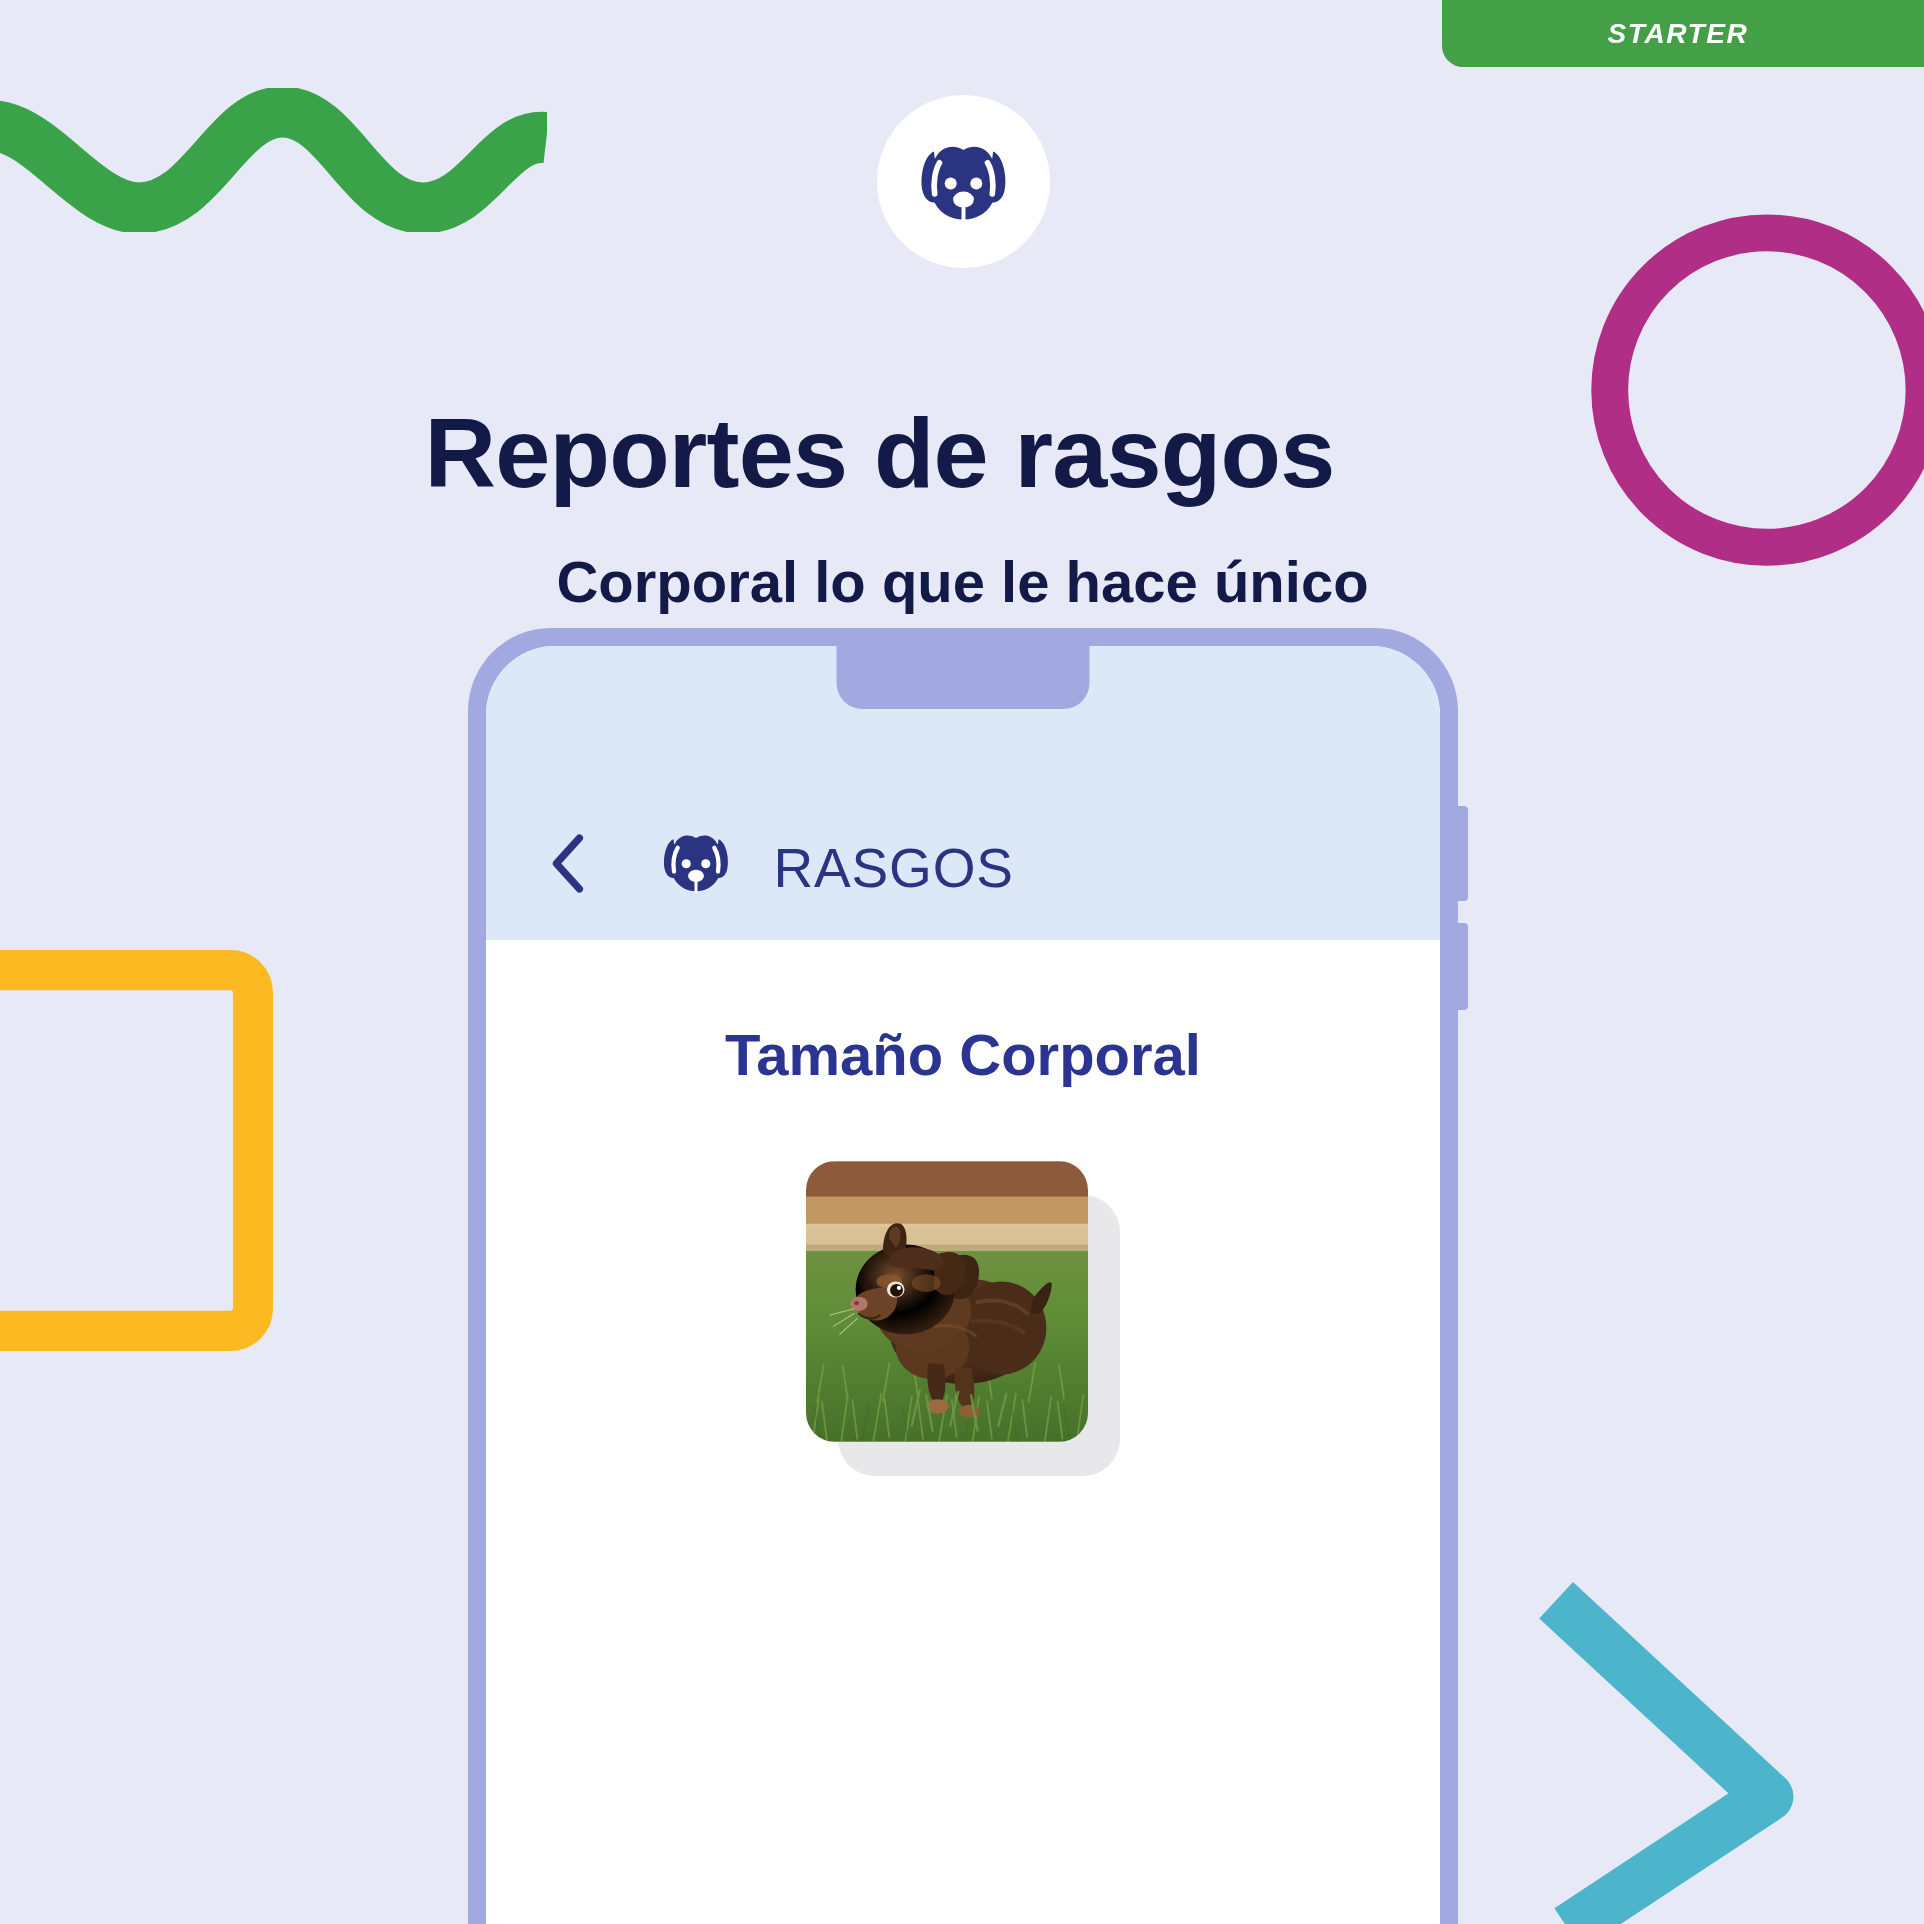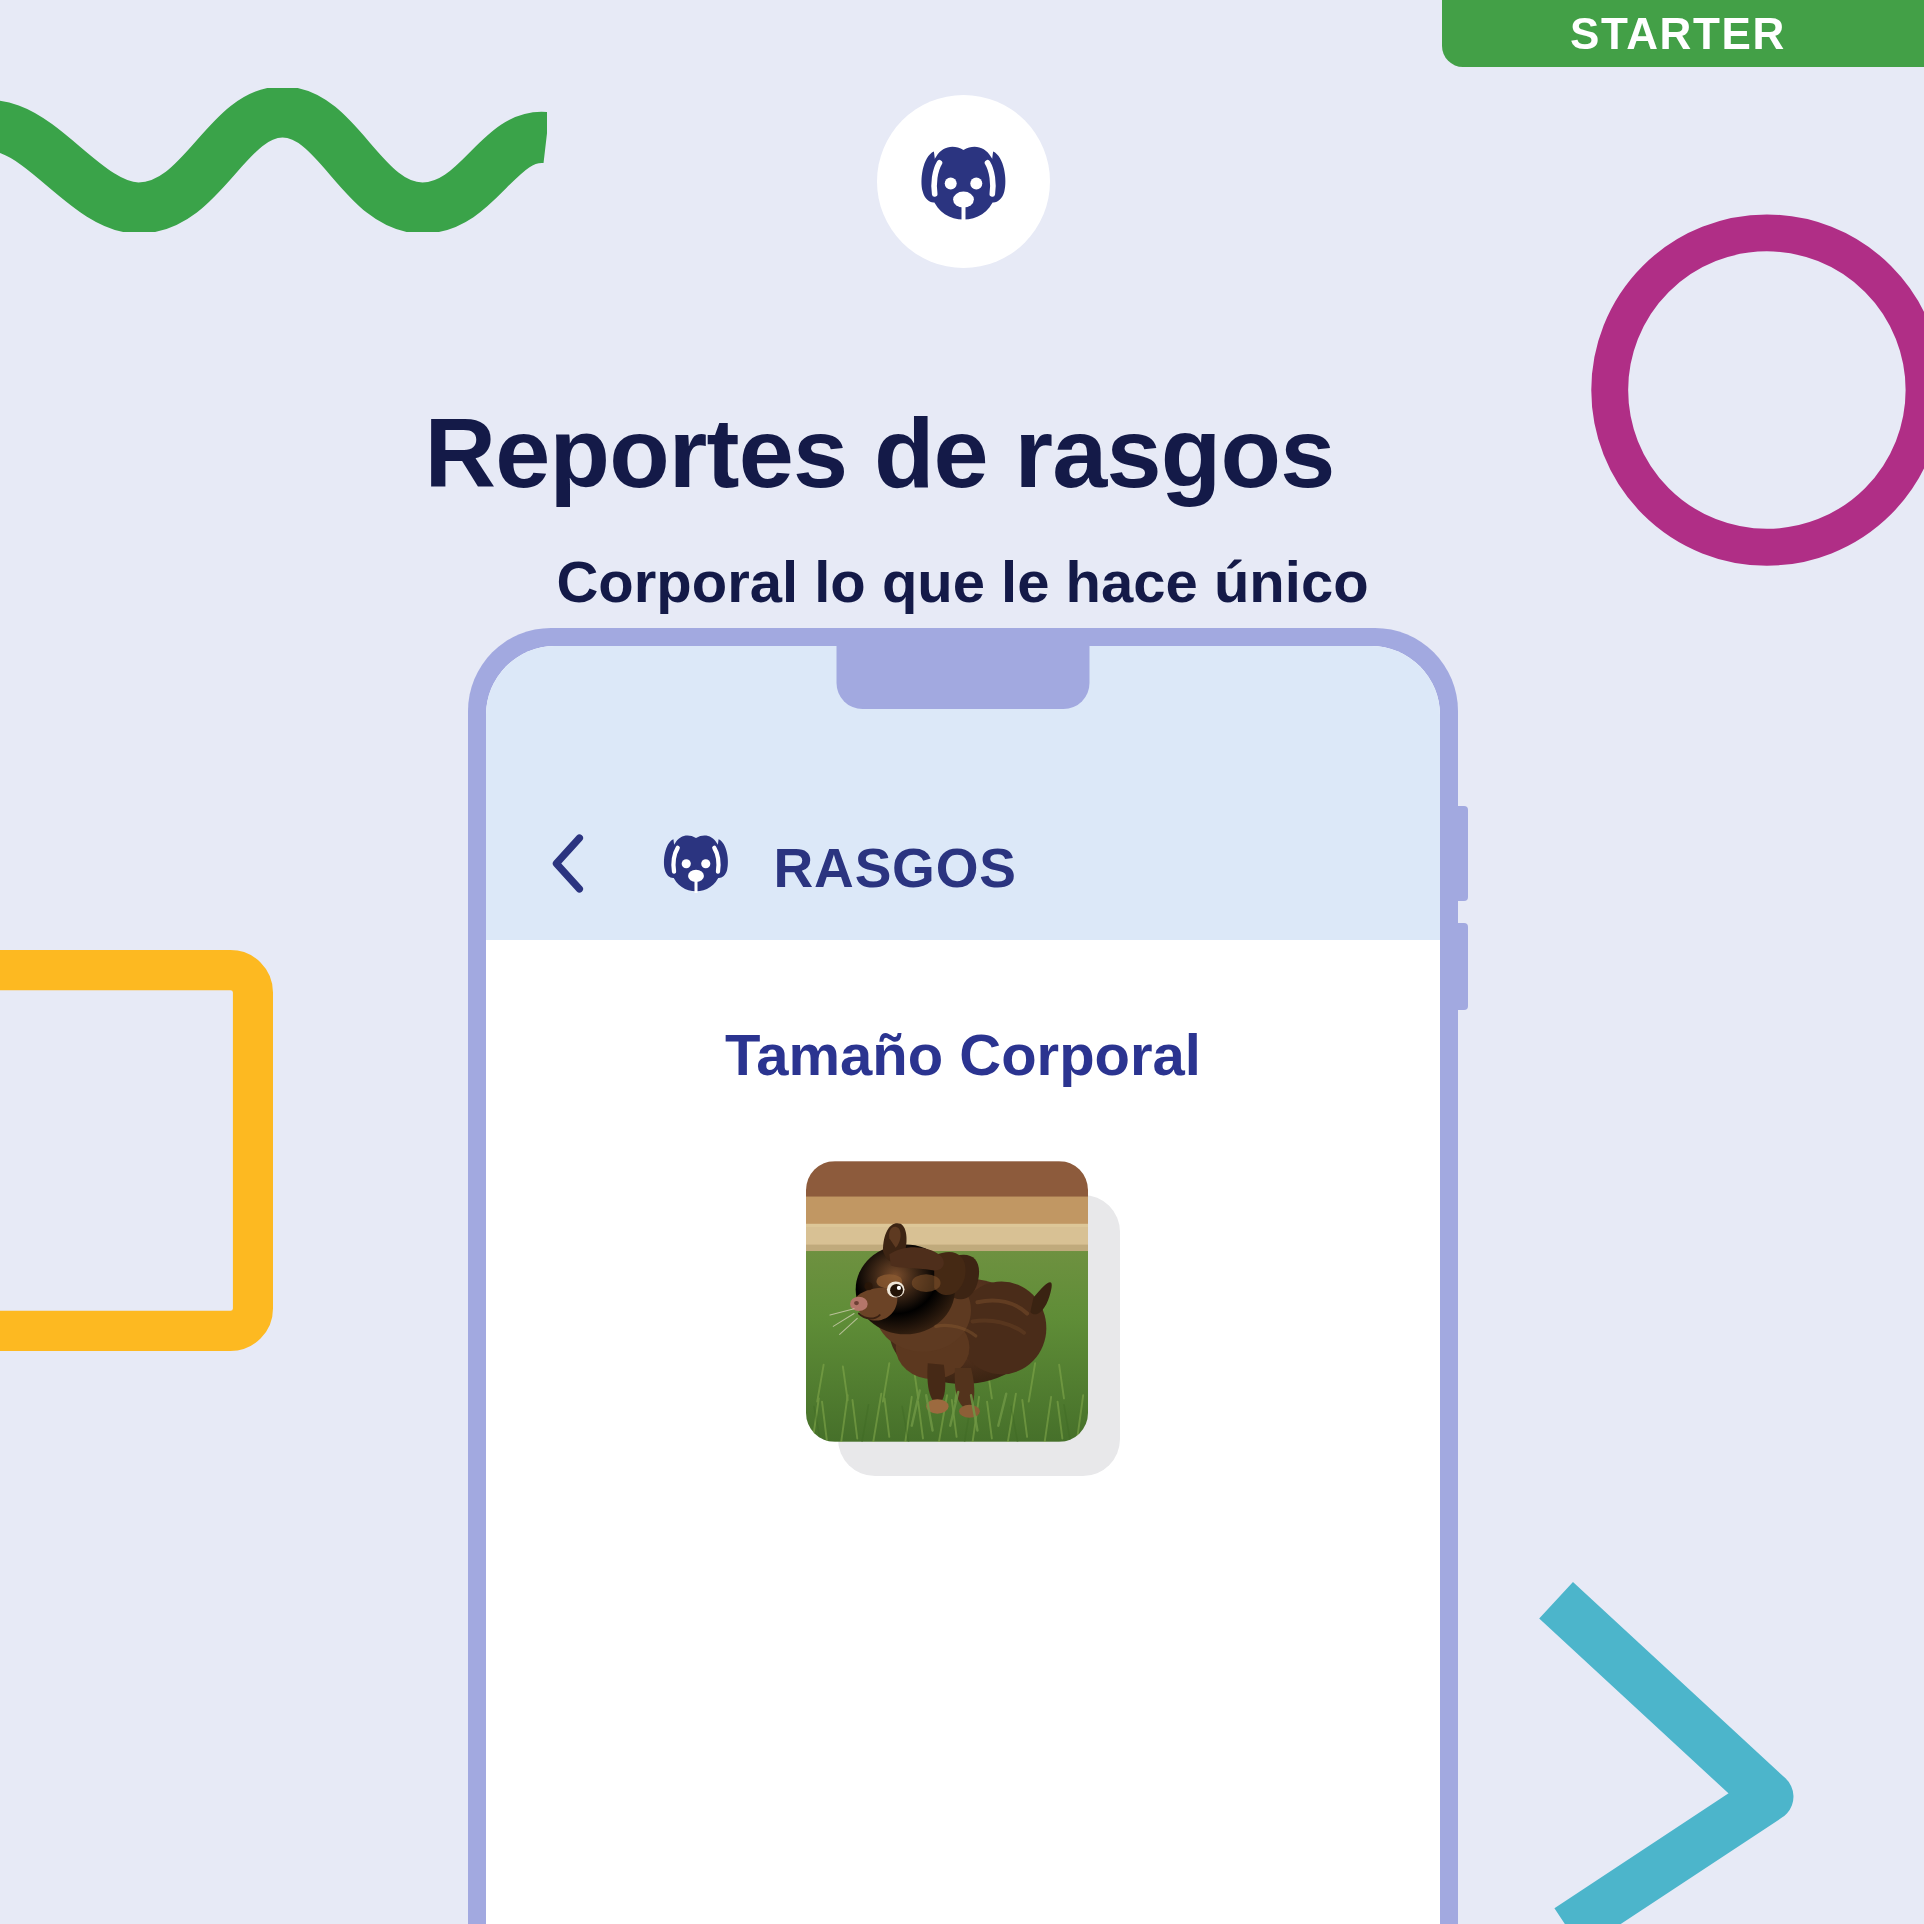--- a/index.html
+++ b/index.html
@@ -44,24 +44,25 @@
     background: #43a047;
     border-bottom-left-radius: 21px;
     display: flex;
     align-items: center;
     justify-content: center;
     box-sizing: border-box;
     padding-right: 11.2px;
   }
   #starter-badge .label {
     color: #ffffff;
-    font-size: 44px;
+    font-size: 28px;
     font-weight: bold;
     letter-spacing: 1.6px;
     line-height: 1;
+    font-style: italic;
   }
 
   
   #brand-logo {
     position: absolute;
     left: 877px;
     top: 95px;
     width: 173px;
     height: 173px;
     border-radius: 50%;
@@ -169,21 +170,21 @@
   #header-dog-icon {
     width: 72px;
     height: 61px;
     flex: 0 0 auto;
     margin-right: 42px;
   }
   #header-dog-icon svg { width: 100%; height: 100%; display:block; }
   #header-title {
     color: #2b3480;
     font-size: 55px;
-    font-weight: 700;
+    font-weight: 400;
     letter-spacing: 0.8px;
     line-height: 1;
     position: relative;
     top: 3.2px;
   }
 
   
   #app-content {
     position: absolute;
     left: 0;

